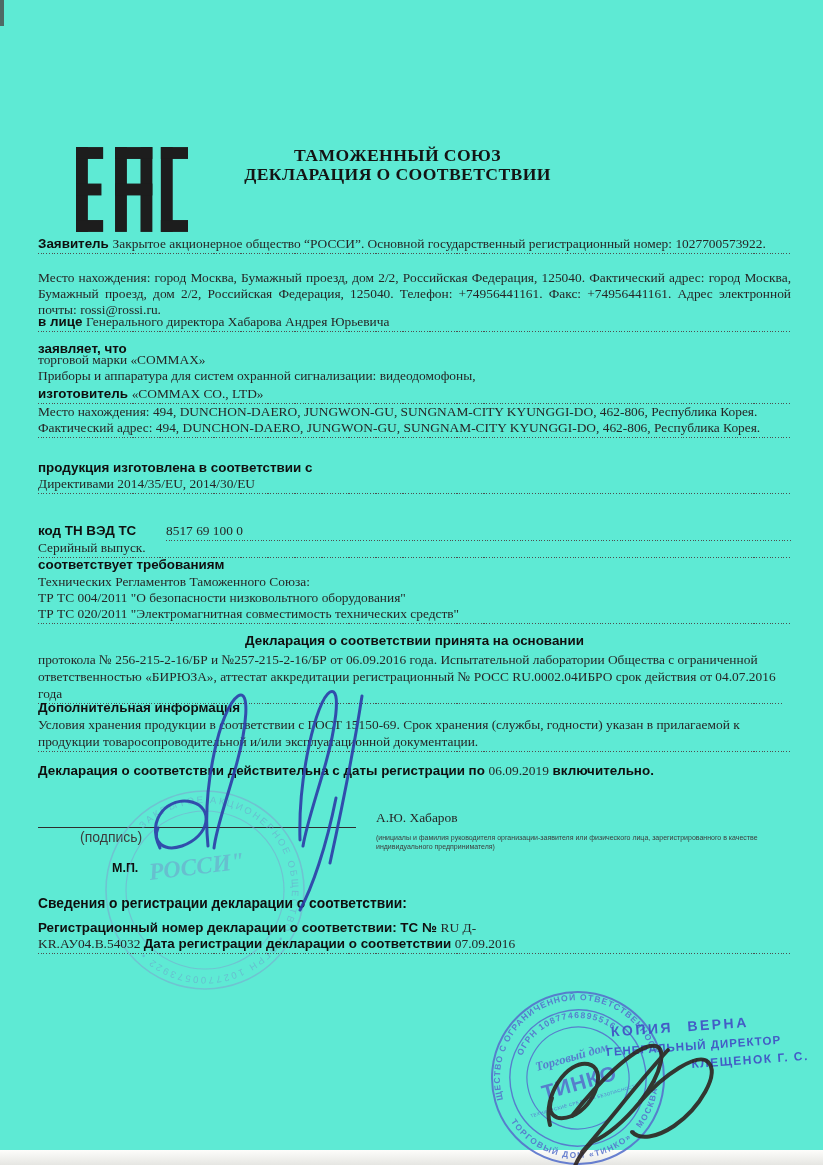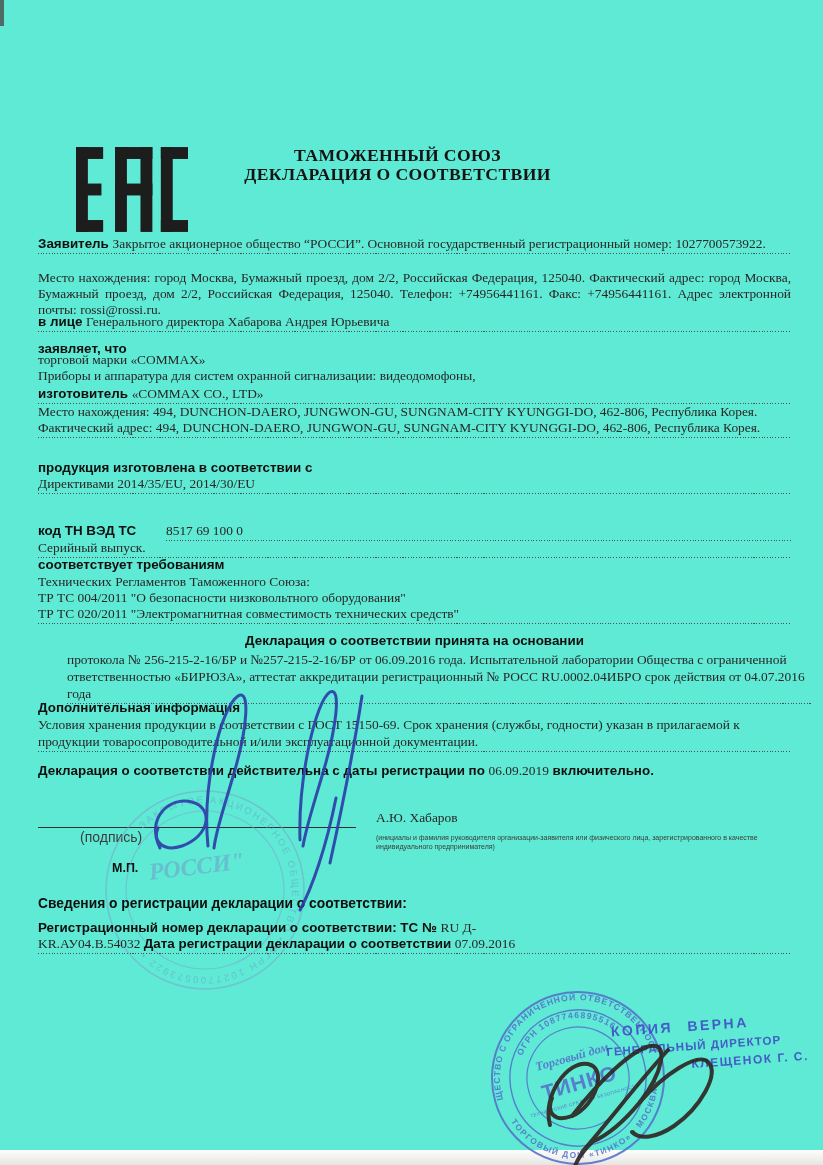--- a/index.html
+++ b/index.html
@@ -79,21 +79,21 @@
 
   <div class="t serif dot-u" style="top:540px;">Серийный выпуск.</div>
 
   <div class="t lbl" style="top:557px;">соответствует требованиям</div>
 
   <div class="t serif" style="top:574px;">Технических Регламентов Таможенного Союза:</div>
   <div class="t serif" style="top:590px;">ТР ТС 004/2011 "О безопасности низковольтного оборудования"</div>
   <div class="t serif dot-u" style="top:606px;">ТР ТС 020/2011 "Электромагнитная совместимость технических средств"</div>
 
   <div class="t lbl" style="top:633px;text-align:center;">Декларация о соответствии принята на основании</div>
-  <div class="t serif dot-u" style="top:651px;width:745px;line-height:17px;margin-left:29px;">протокола № 256-215-2-16/БР  и №257-215-2-16/БР  от 06.09.2016 года. Испытательной лаборатории Общества с ограниченной ответственностью «БИРЮЗА», аттестат аккредитации регистрационный № РОСС RU.0002.04ИБРО срок действия от 04.07.2016 года</div>
+  <div class="t serif dot-u" style="top:651px;width:745px;line-height:17px;">протокола № 256-215-2-16/БР  и №257-215-2-16/БР  от 06.09.2016 года. Испытательной лаборатории Общества с ограниченной ответственностью «БИРЮЗА», аттестат аккредитации регистрационный № РОСС RU.0002.04ИБРО срок действия от 04.07.2016 года</div>
 
   <div class="t lbl" style="top:700px;">Дополнительная информация</div>
   <div class="t serif dot-u" style="top:716px;line-height:17px;">Условия хранения продукции в соответствии с ГОСТ 15150-69. Срок хранения (службы, годности) указан в прилагаемой к продукции товаросопроводительной и/или эксплуатационной документации.</div>
 
   <div class="t seg" style="top:763px;"><span class="sg-b">Декларация о соответствии действительна с даты регистрации по </span><span class="sg-r">06.09.2019</span><span class="sg-b"> включительно.</span></div>
 
   <div class="abs" style="left:38px;top:827px;width:318px;border-top:1.6px solid #2e2e2e;"></div>
   <div class="abs tiny" style="left:80px;top:833px;font-size:14px;">(подпись)</div>
   <div class="abs serif" style="left:376px;top:810px;">А.Ю. Хабаров</div>
   <div class="abs tiny" style="left:376px;top:834px;width:432px;">(инициалы и фамилия руководителя организации-заявителя или физического лица, зарегистрированного в качестве индивидуального предпринимателя)</div>

